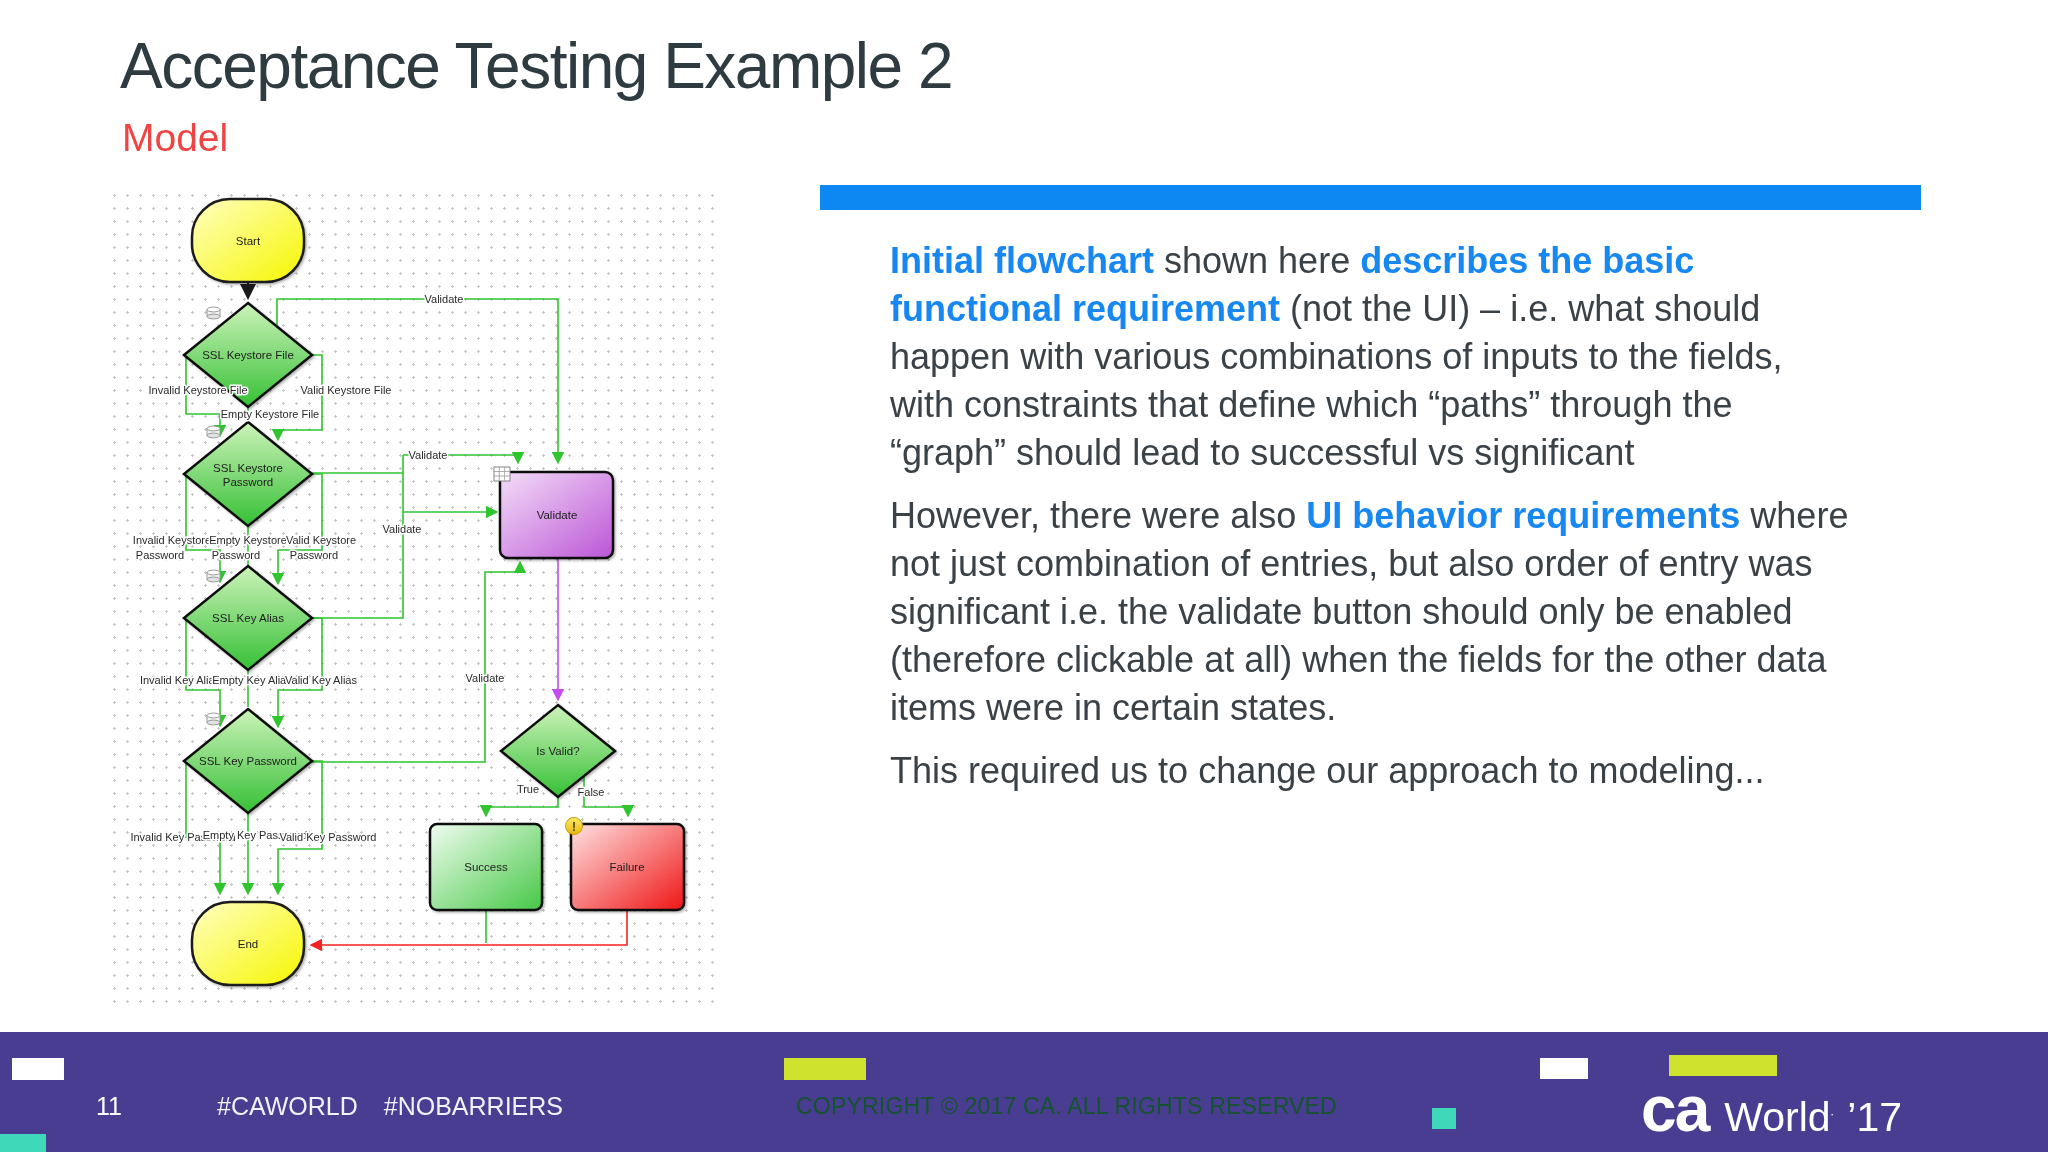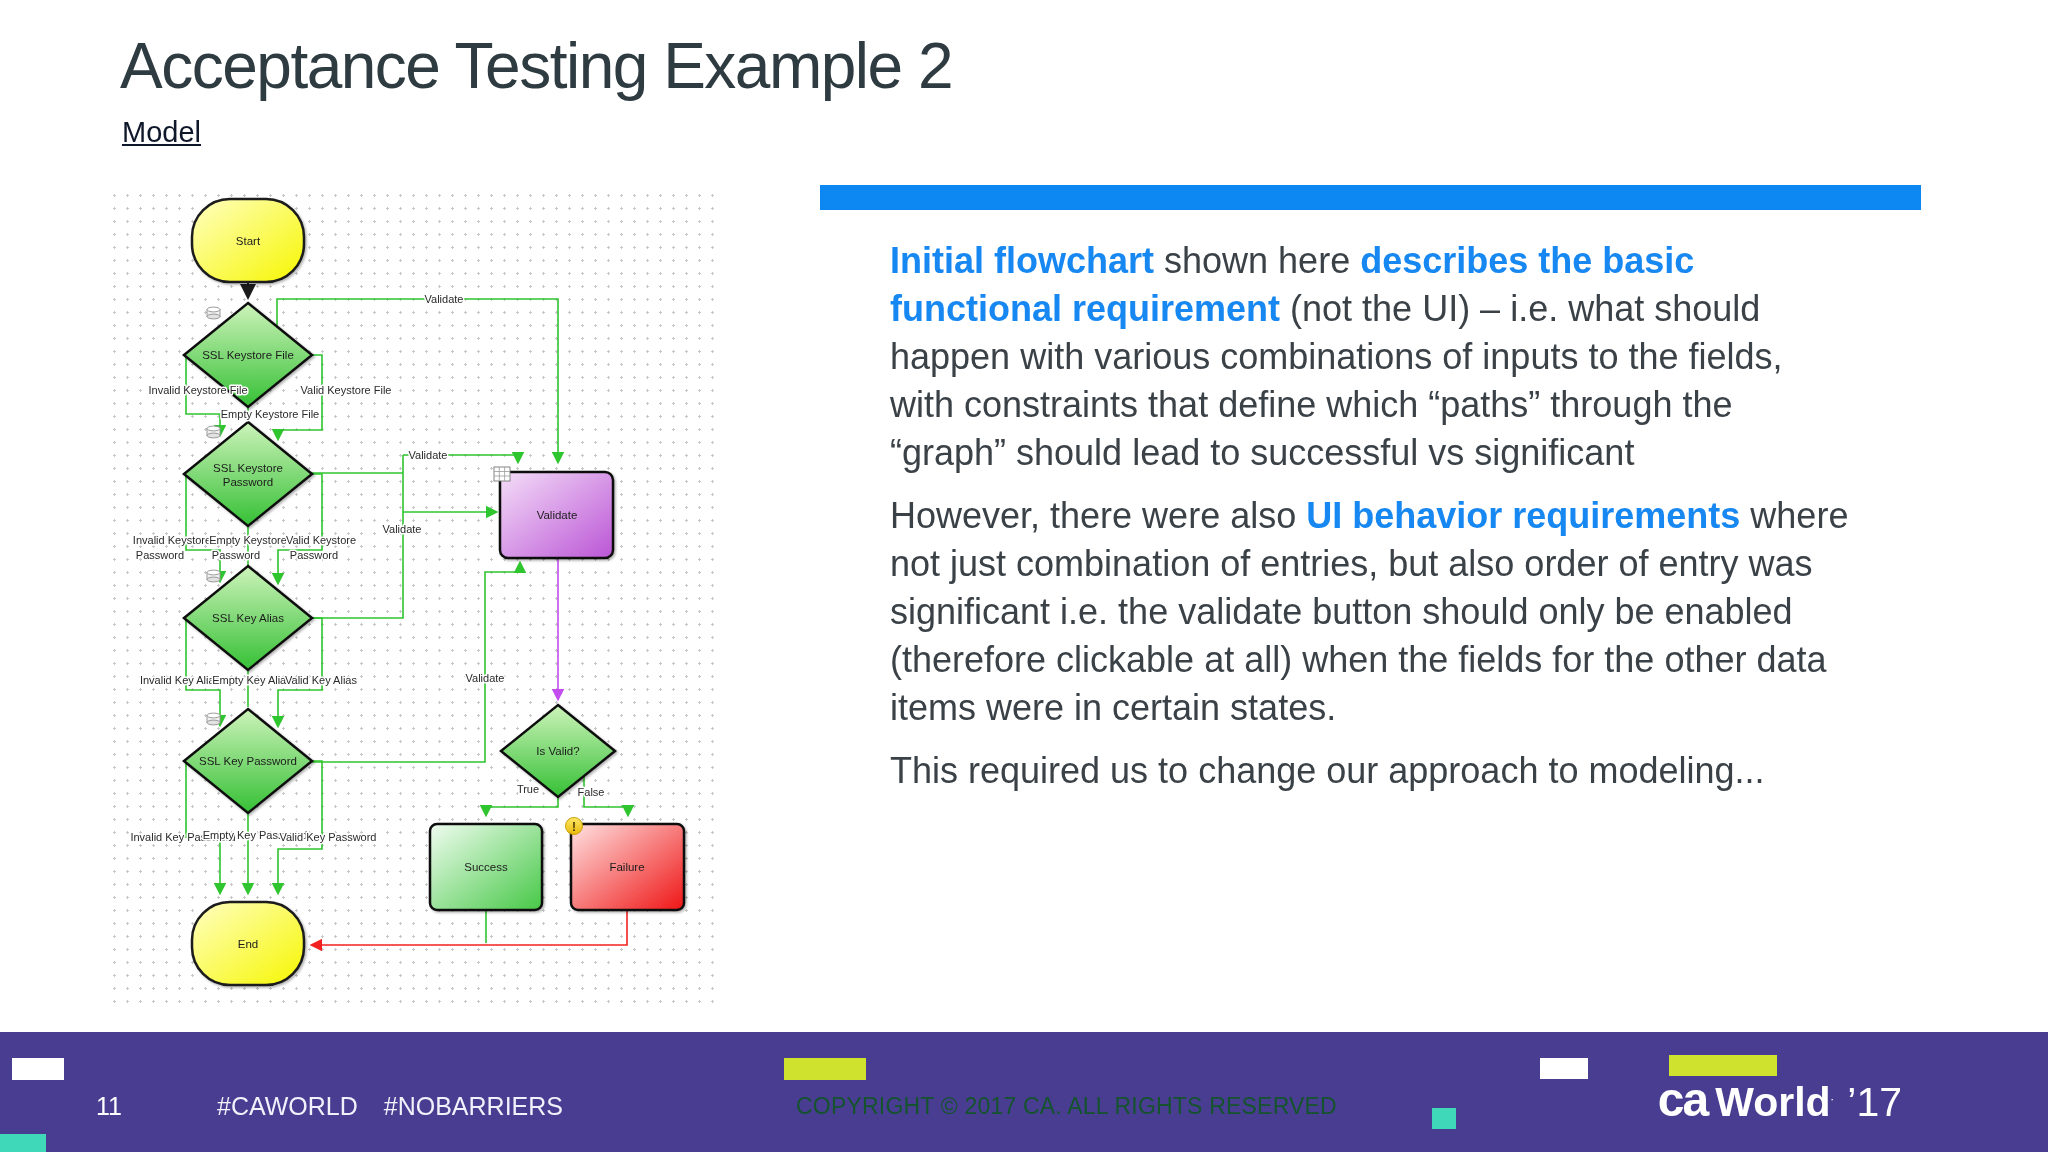--- a/index.html
+++ b/index.html
@@ -2,21 +2,21 @@
 <html><head>
 <meta charset="utf-8">
 <style>
   html,body{margin:0;padding:0;}
   body{width:2048px;height:1152px;position:relative;background:#ffffff;
        font-family:"Liberation Sans",sans-serif;overflow:hidden;}
   .abs{position:absolute;}
   
   .slide-title{left:120px;top:28px;font-size:64px;line-height:76px;color:#2e3b41;
                letter-spacing:-1.5px;font-weight:400;}
-  .slide-subtitle{left:122px;top:116px;font-size:29px;color:#0f172a;font-weight:400;text-decoration:underline;}
+  .slide-subtitle{left:122px;top:116px;font-size:39px;color:#ef4444;font-weight:400;}
   
   .fc-panel{left:104px;top:185px;width:620px;height:820px;
             background-image:radial-gradient(circle,#c7c7c7 1.1px,transparent 1.3px);
             background-size:13px 13px;background-position:4px 4px;}
   .fc-panel svg{display:block;}
   svg text{font-family:"Liberation Sans",sans-serif;}
   .node-label{font-size:11.5px;fill:#1c1c1c;text-anchor:middle;}
   .edge-label{font-size:11px;fill:#2a2a2a;text-anchor:middle;
               paint-order:stroke;stroke:#ffffff;stroke-width:3px;stroke-linejoin:round;}
   .edge{fill:none;stroke:#2fc52f;stroke-width:1.6;}
@@ -36,22 +36,22 @@
   .deco-lime-mid{left:784px;top:1058px;width:82px;height:22px;background:#cfe32e;}
   .deco-teal-mid{left:1432px;top:1108px;width:24px;height:21px;background:#3fd9b9;}
   .deco-white-right{left:1540px;top:1058px;width:48px;height:21px;background:#ffffff;}
   .deco-lime-right{left:1669px;top:1055px;width:108px;height:21px;background:#cfe32e;}
   .deco-teal-bl{left:0;top:1134px;width:46px;height:18px;background:#3fd9b9;}
   .page-num{left:96px;top:1092px;font-size:25px;color:#ffffff;}
   .hashtags{left:217px;top:1092px;font-size:25px;color:#f2f0fa;text-align:right;}
   .hashtags span{margin-right:26px;}
   .copyright{left:796px;top:1093px;font-size:23px;color:#14532d;letter-spacing:0.2px;}
   .ca-logo{right:146px;top:1072px;color:#ffffff;white-space:nowrap;}
-  .ca-logo .ca{font-size:48px;font-weight:bold;letter-spacing:-2px;}
-  .ca-logo .world{font-size:41px;font-weight:700;margin-left:8px;}
+  .ca-logo .ca{font-size:64px;font-weight:bold;letter-spacing:-2px;}
+  .ca-logo .world{font-size:41px;font-weight:400;margin-left:16px;}
   .ca-logo .tm{font-size:14px;vertical-align:super;}
   .ca-logo .yr{font-size:41px;font-weight:normal;margin-left:12px;}
 </style>
 </head>
 <body>
 
 <div class="abs slide-title">Acceptance Testing Example 2</div>
 <div class="abs slide-subtitle">Model</div>
 
 <div class="abs fc-panel">

